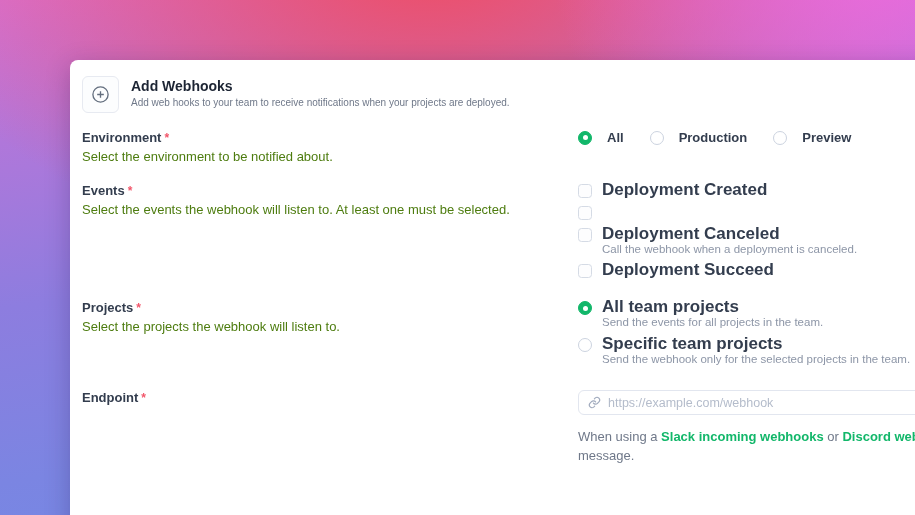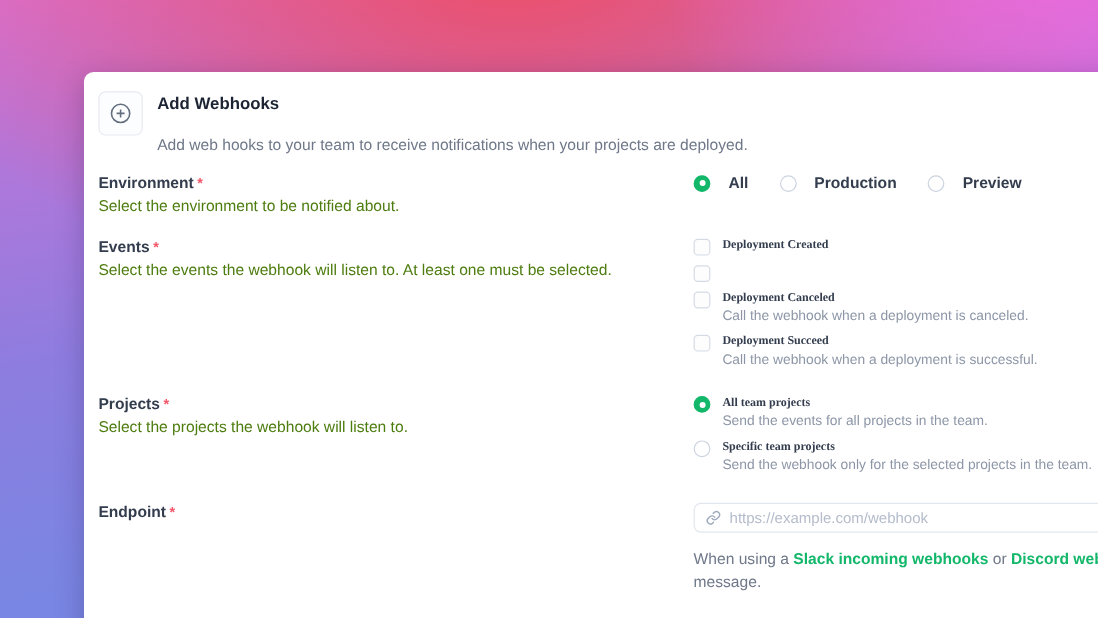--- a/index.html
+++ b/index.html
@@ -18,40 +18,40 @@
     box-shadow:0 6px 24px rgba(40,20,80,.28);
     padding:16px 0 0 12px;
   }
   
   .hdr { display:flex; align-items:flex-start; gap:12px; margin-bottom:17px; }
   .icon-box {
     width:37px; height:37px; border:1px solid #e7eaf1; border-radius:6px;
     background:#fcfdfe; display:flex; align-items:center; justify-content:center; flex:0 0 auto;
   }
   .hdr-title { font-size:14px; font-weight:700; color:#1c2433; padding-top:2px; }
-  .hdr-sub { font-size:13px; color:#6f7889; margin-top:19px; }
+  .hdr-sub { font-size:10px; color:#6f7889; margin-top:3px; }
   
   .row { display:flex; align-items:flex-start; }
   .row .left { width:496px; flex:0 0 auto; }
   .row .right { flex:1 1 auto; min-width:0; padding-top:0; }
   .lbl { font-size:13px; font-weight:600; color:#333d4e; line-height:15px; }
   .req { color:#f2566a; font-size:12px; margin-left:3px; }
   .desc { font-size:13px; color:#4d7c0f; margin-top:3px; line-height:15px; }
   
   .radio { width:14px; height:14px; border-radius:50%; border:1px solid #ccd3df; background:#fff; flex:0 0 auto; position:relative; }
   .radio.sel { border-color:#12b76a; background:#12b76a; }
   .radio.sel::after { content:""; position:absolute; left:50%; top:50%; width:5px; height:5px;
     margin:-2.5px 0 0 -2.5px; border-radius:50%; background:#fff; }
   .chk { width:14px; height:14px; border-radius:3.5px; border:1px solid #d5dbe5; background:#fdfdfe; flex:0 0 auto; }
   .hgroup { display:flex; align-items:center; gap:26px; padding-top:2px; }
   .hopt { display:flex; align-items:center; gap:15px; cursor:pointer; }
   .hopt-lbl { font-size:13px; font-weight:600; color:#333d4e; }
   .vopt { display:flex; align-items:flex-start; gap:10px; margin-bottom:8px; }
   .vopt .ctl { margin-top:1px; }
-  .vopt-title { font-size:10px; font-weight:600; color:#333d4e; line-height:14px;font-family:Liberation Serif, serif; }
+  .vopt-title { font-size:17px; font-weight:600; color:#333d4e; line-height:14px; }
   .vopt-desc { font-size:11.5px; color:#8d96a7; margin-top:2px; line-height:13px; }
   
   .tinput {
     display:flex; align-items:center; gap:7px; height:25px; width:100%;
     border:1px solid #e2e6ef; border-radius:6px; background:#fff; padding:0 9px;
   }
   .tinput input {
     border:none; outline:none; flex:1 1 auto; font-family:"Liberation Sans", sans-serif;
     font-size:12.5px; color:#333d4e; background:transparent; min-width:0;
   }
@@ -127,21 +127,20 @@
         <span class="chk ctl"></span>
         <div>
           <div class="vopt-title">Deployment Canceled</div>
           <div class="vopt-desc">Call the webhook when a deployment is canceled.</div>
         </div>
       </div>
       <div class="vopt">
         <span class="chk ctl"></span>
         <div>
           <div class="vopt-title">Deployment Succeed</div>
-          <div class="vopt-desc">Call the webhook when a deployment is successful.</div>
         </div>
       </div>
     </div>
   </div>
 
   <div class="row row-proj">
     <div class="left">
       <div class="lbl"><span>Projects</span><span class="req">*</span></div>
       <div class="desc">Select the projects the webhook will listen to.</div>
     </div>

